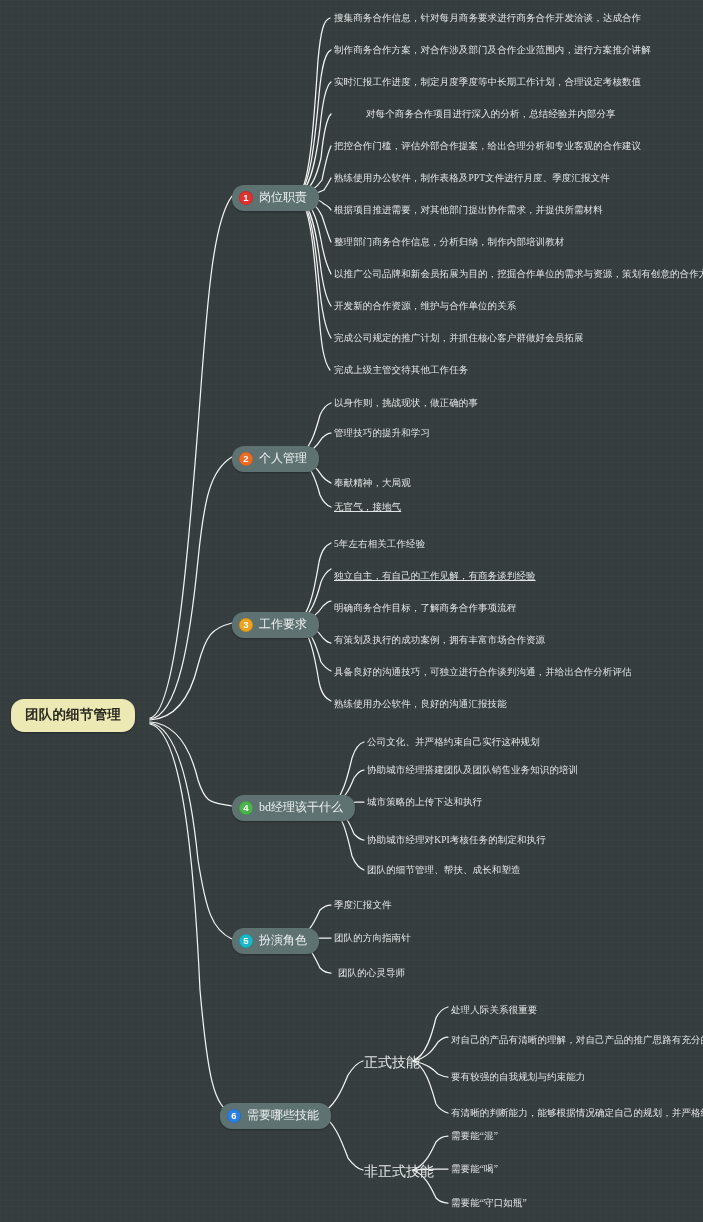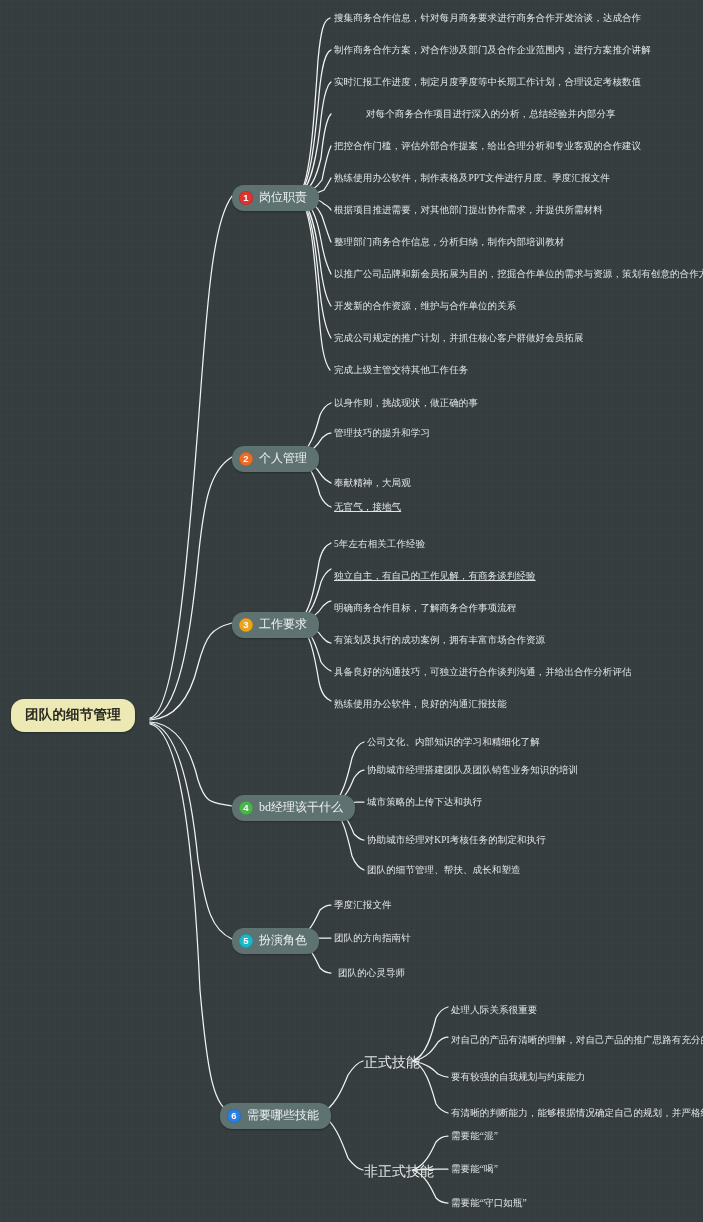--- a/index.html
+++ b/index.html
@@ -165,21 +165,21 @@
   <div class="node leaf" style="left:334px;top:570px;text-decoration:underline;">独立自主，有自己的工作见解，有商务谈判经验</div>
   <div class="node leaf" style="left:334px;top:602px;">明确商务合作目标，了解商务合作事项流程</div>
   <div class="node leaf" style="left:334px;top:634px;">有策划及执行的成功案例，拥有丰富市场合作资源</div>
   <div class="node leaf" style="left:334px;top:666px;">具备良好的沟通技巧，可独立进行合作谈判沟通，并给出合作分析评估</div>
   <div class="node leaf" style="left:334px;top:698px;">熟练使用办公软件，良好的沟通汇报技能</div>
 
   <div class="node branch" style="left: 232px; top: 795px; background: rgb(94, 114, 114);">
     <span class="badge" style="background: rgb(75, 180, 75);">4</span>
     <span class="blabel">bd经理该干什么</span>
   </div>
-  <div class="node leaf" style="left:367px;top:736px;">公司文化、内部知识的学习和精细化了解</div>
+  <div class="node leaf" style="left:367px;top:736px;">公司文化、并严格约束自己实行这种规划</div>
   <div class="node leaf" style="left:367px;top:764px;">协助城市经理搭建团队及团队销售业务知识的培训</div>
   <div class="node leaf" style="left:367px;top:796px;">城市策略的上传下达和执行</div>
   <div class="node leaf" style="left:367px;top:834px;">协助城市经理对KPI考核任务的制定和执行</div>
   <div class="node leaf" style="left:367px;top:864px;">团队的细节管理、帮扶、成长和塑造</div>
 
   <div class="node branch" style="left: 232px; top: 928px; background: rgb(94, 114, 114);">
     <span class="badge" style="background: rgb(26, 183, 200);">5</span>
     <span class="blabel">扮演角色</span>
   </div>
   <div class="node leaf" style="left:334px;top:899px;">季度汇报文件</div>

